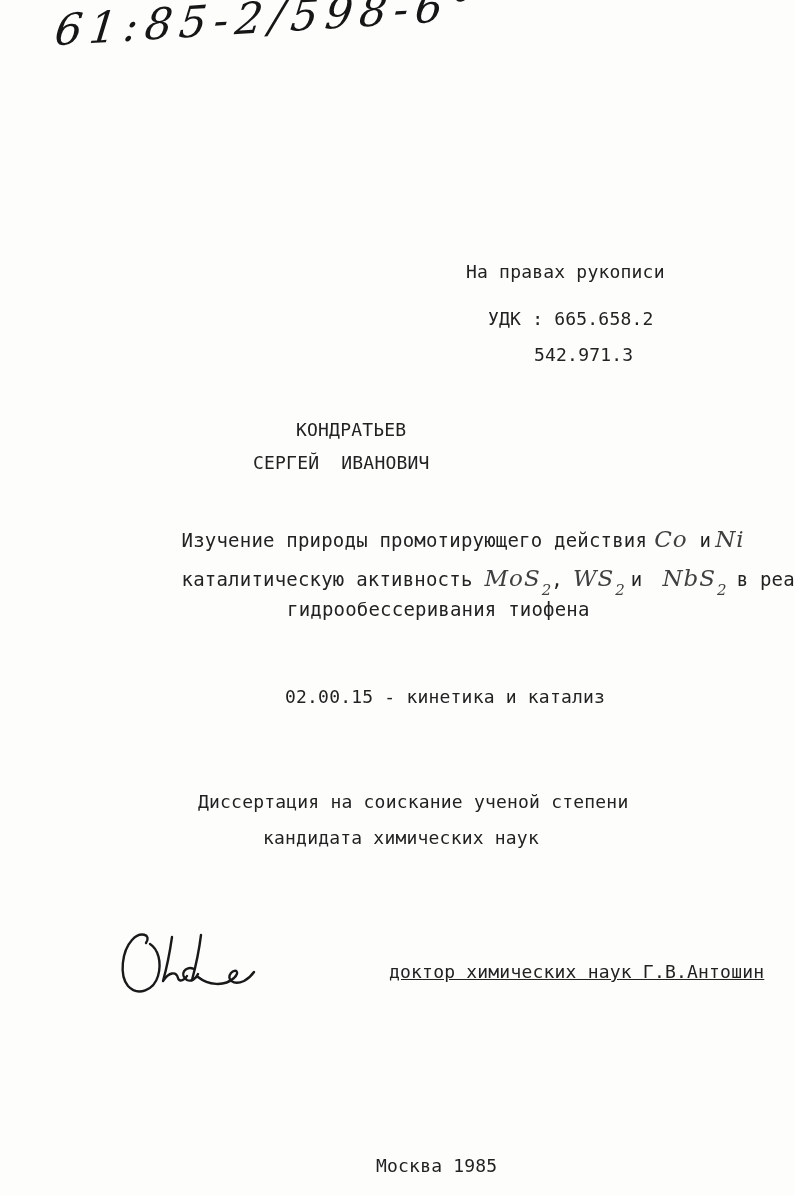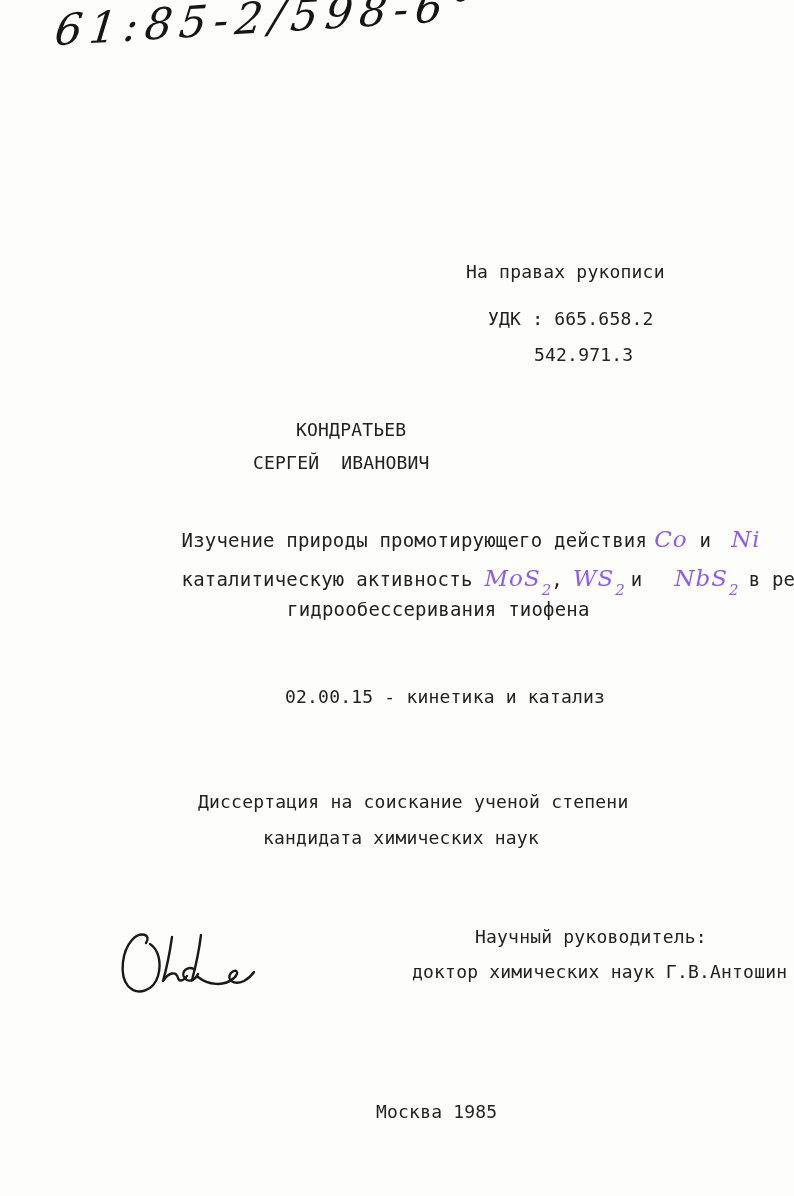--- a/index.html
+++ b/index.html
@@ -27,21 +27,21 @@
     color: #161616;
     transform: rotate(-3.5deg) skewX(-10deg);
     transform-origin: left top;
   }
   .title-line { font-size: 19px; letter-spacing: 0.2px; }
   .hw {
     font-family: "DejaVu Serif", "Liberation Serif", serif;
     font-style: italic;
     font-size: 23px;
     letter-spacing: 1px;
-    color: #8b5cf6;
+    color: #404040;
   }
   .hw sub {
     font-size: 15px;
     line-height: 0;
     position: relative;
     top: 4px;
     left: 1px;
   }
   .sig-svg { display: block; }
 </style>
@@ -55,42 +55,41 @@
 
   <div class="abs type" style="left:466px; top:262px;">На правах рукописи</div>
 
   <div class="abs type" style="left:488px; top:309px;">УДК : 665.658.2</div>
   <div class="abs type" style="left:534px; top:345px;">542.971.3</div>
 
   <div class="abs type type-bold" style="left:296px; top:420px;">КОНДРАТЬЕВ</div>
   <div class="abs type type-bold" style="left:253px; top:453px;">СЕРГЕЙ  ИВАНОВИЧ</div>
 
   <div class="abs title-line" style="left:135px; top:504px;">
-    <span>Изучение природы промотирующего действия</span><span class="hw" style="margin-left:7px;">Co</span><span style="margin-left:12px;">и</span><span class="hw" style="margin-left:20px;">Ni</span>
+    <span>Изучение природы промотирующего действия</span><span class="hw" style="margin-left:7px;">Co</span><span style="margin-left:12px;">и</span><span class="hw" style="margin-left:4px;">Ni</span>
   </div>
 
   <div class="abs title-line" style="left:135px; top:543px;">
-    <span>каталитическую активность</span><span class="hw" style="margin-left:12px;text-align:center;"><span>MoS</span><sub>2</sub></span><span>,</span><span class="hw" style="margin-left:10px;"><span>WS</span><sub>2</sub></span><span style="margin-left:6px;">и</span><span class="hw" style="margin-left:32px;"><span>NbS</span><sub>2</sub></span><span style="margin-left:10px;">в реакции</span>
+    <span>каталитическую активность</span><span class="hw" style="margin-left:12px;text-align:center;"><span>MoS</span><sub>2</sub></span><span>,</span><span class="hw" style="margin-left:10px;"><span>WS</span><sub>2</sub></span><span style="margin-left:6px;">и</span><span class="hw" style="margin-left:20px;"><span>NbS</span><sub>2</sub></span><span style="margin-left:10px;">в реакции</span>
   </div>
 
   <div class="abs title-line" style="left:287px; top:583px;margin-top:16px;">гидрообессеривания тиофена</div>
 
   <div class="abs type" style="left:285px; top:687px;">02.00.15 - кинетика и катализ</div>
 
   <div class="abs type" style="left:263px; top:828px;">кандидата химических наук</div>
   <div class="abs type" style="left:198px; top:792px;">Диссертация на соискание ученой степени</div>
 
   <div class="abs" style="left:112px; top:890px;">
     <svg class="sig-svg" width="160" height="80" viewBox="0 0 160 80" fill="none" stroke="#191919" stroke-width="2.4" stroke-linecap="round" stroke-linejoin="round">
       <path d="M34 16 C40 7, 28 4, 20 13 C10 24, 7 48, 16 59 C26 70, 42 63, 46 49 C50 35, 46 22, 38 17"></path>
       <path d="M60 10 C58 24, 55 40, 51 54 C57 45, 64 44, 66 51 C67 55, 72 54, 75 49"></path>
       <path d="M89 8 C87 24, 83 42, 80 53"></path>
       <path d="M82 42 C73 38, 67 48, 75 53 C79 55, 84 52, 86 47"></path>
       <path d="M86 50 C96 58, 112 60, 122 51 C128 45, 124 41, 119 46 C114 52, 121 59, 132 54 C137 51, 140 48, 142 45"></path>
     </svg>
   </div>
 
-  <div class="abs type" style="left:475px; top:927px;">Научный руководитель:</div>
-  <div class="abs type" style="left:412px; top:962px;">доктор химических наук Г.В.Антошин</div>
+  <div class="abs type" style="left:389px; top:962px;text-decoration:underline;">доктор химических наук Г.В.Антошин</div>
 
-  <div class="abs type" style="left:345px; top:1102px;padding-left:31px;">Москва 1985</div>
+  <div class="abs type" style="left:345px; top:1156px;padding-left:31px;">Москва 1985</div>
 
 </div>
 
 </body></html>

